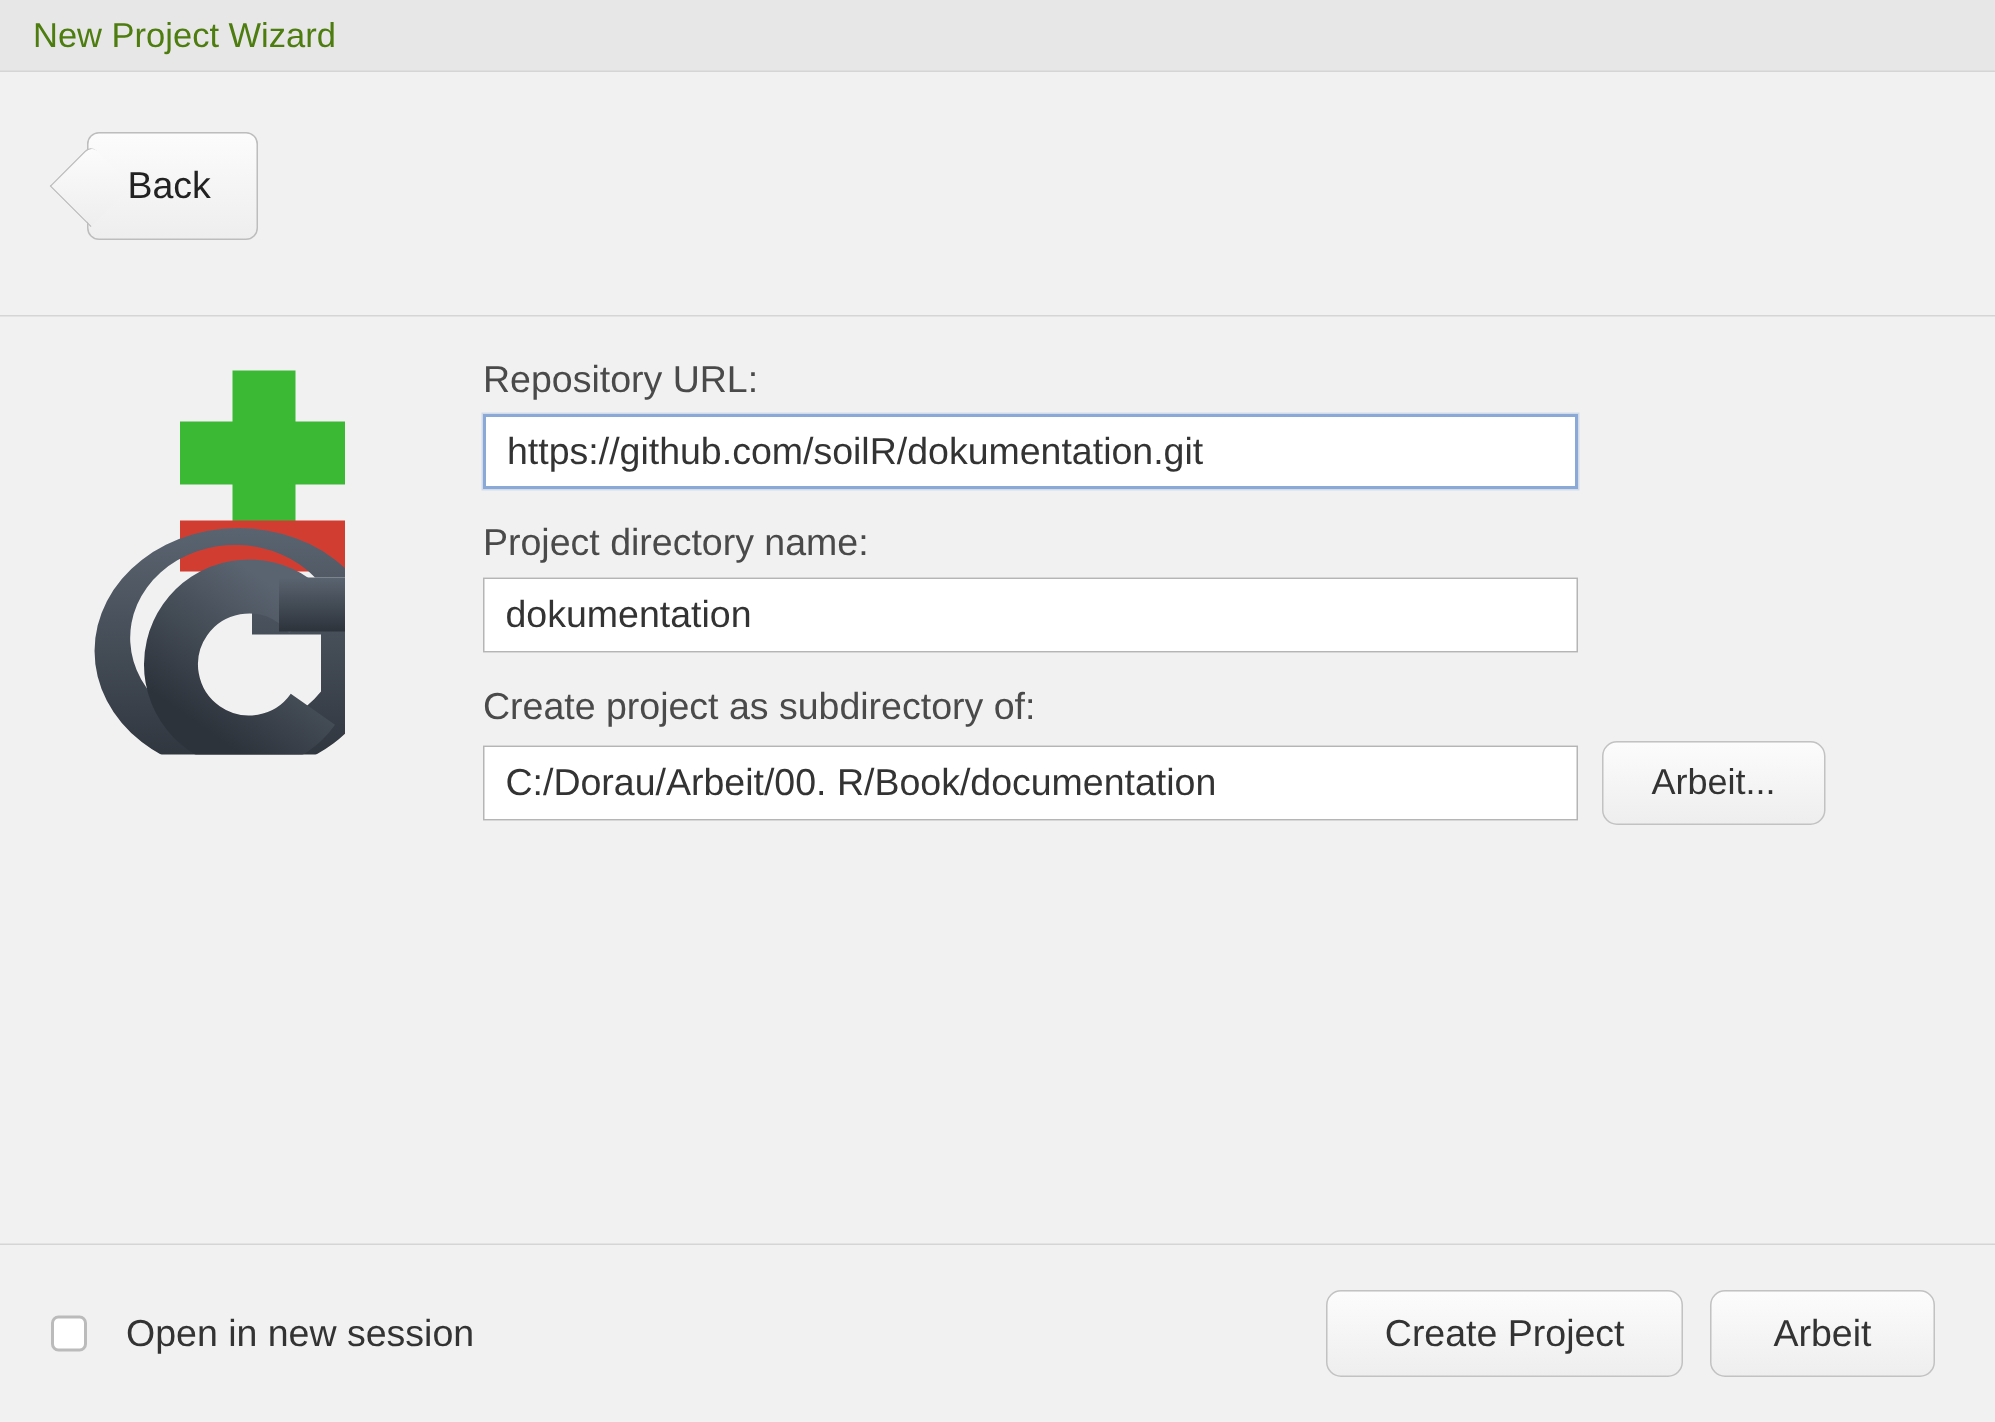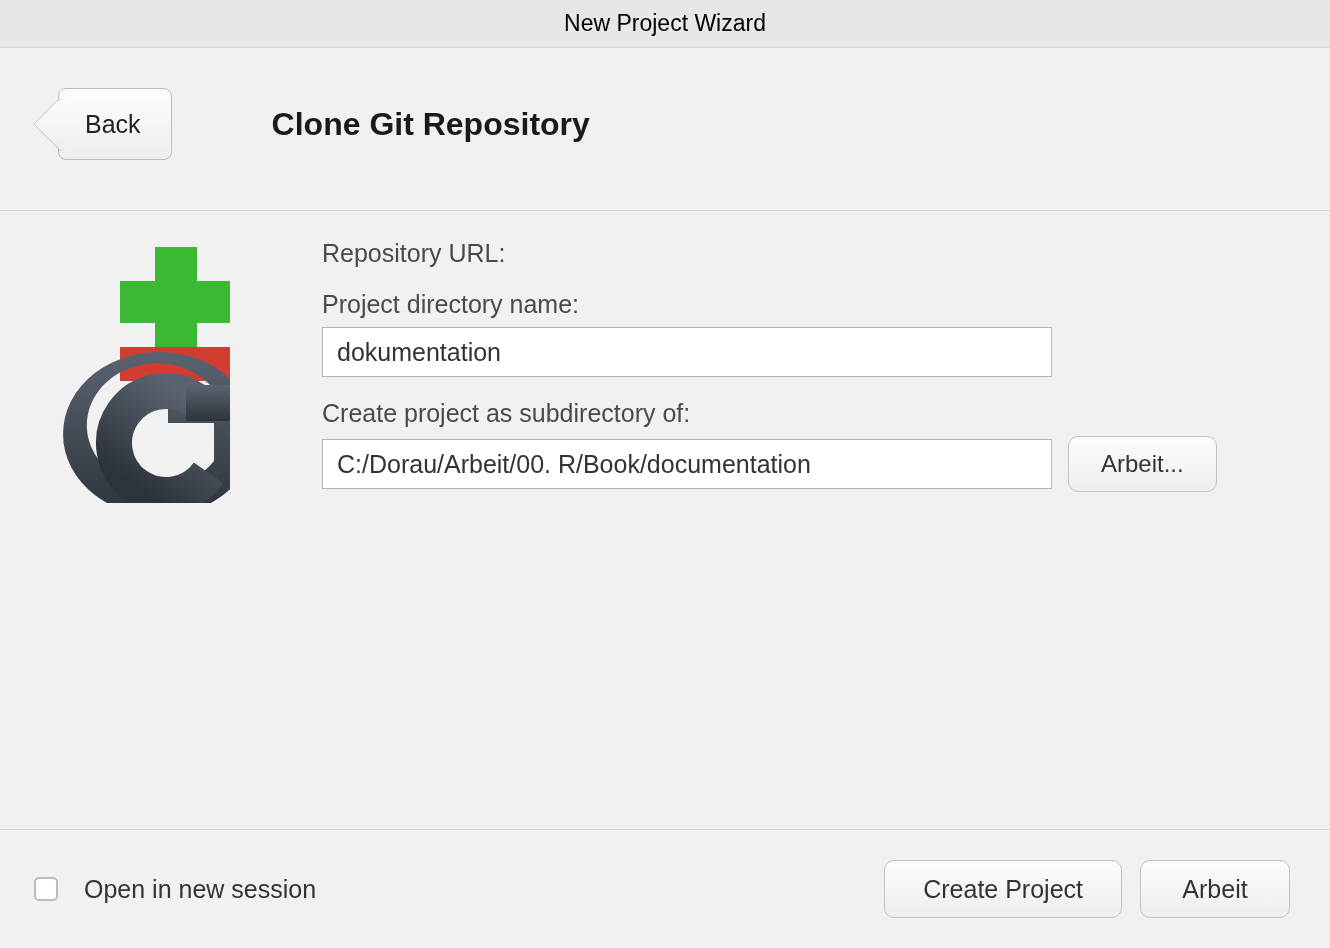--- a/index.html
+++ b/index.html
@@ -13,23 +13,22 @@
       color: #333;
       background: #f1f1f1;
       width: 1330px;
       height: 948px;
       overflow: hidden;
     }
     .titlebar {
       background: #e7e7e7;
       padding: 10px 22px;
       font-size: 23px;
-      color: #000000;
+      color: #4d7c0f;
       border-bottom: 1px solid #d5d5d5;
-      text-align: center;
     }
     .header-row {
       display: flex;
       align-items: center;
       padding: 40px 28px 50px 28px;
       border-bottom: 1px solid #d5d5d5;
     }
     .back-button {
       position: relative;
       height: 72px;
@@ -169,21 +168,20 @@
 <body>
 
 <div class="titlebar">
   <span>New Project Wizard</span>
 </div>
 
 <div class="header-row">
   <button class="back-button">
     <span>Back</span>
   </button>
-  <h1 class="page-title">Clone Git Repository</h1>
 </div>
 
 <div class="content">
   <div class="sidebar-icon">
     <svg width="170" height="260" viewBox="0 0 170 260" aria-hidden="true">
 
       <rect x="95" y="4" width="42" height="112" fill="#3cb934"></rect>
       <rect x="60" y="38" width="112" height="42" fill="#3cb934"></rect>
 
       <rect x="60" y="104" width="112" height="34" fill="#d23d32"></rect>
@@ -213,20 +211,21 @@
 
       <circle cx="106" cy="200" r="52" fill="none" stroke="url(#gGrad)" stroke-width="36" stroke-dasharray="260 80" transform="rotate(35 106 200)" stroke-linecap="butt"></circle>
       <rect x="126" y="142" width="48" height="36" fill="url(#gGrad)"></rect>
     </svg>
   </div>
 
   <div class="form-area">
 
     <div class="form-group">
       <label class="form-label">Repository URL:</label>
+      <input type="text" class="text-input focused" value="https://github.com/soilR/dokumentation.git" style="">
     </div>
 
     <div class="form-group">
       <label class="form-label">Project directory name:</label>
       <input type="text" class="text-input" value="dokumentation" style="">
     </div>
 
     <div class="form-group">
       <label class="form-label">Create project as subdirectory of:</label>
       <div class="form-row">

